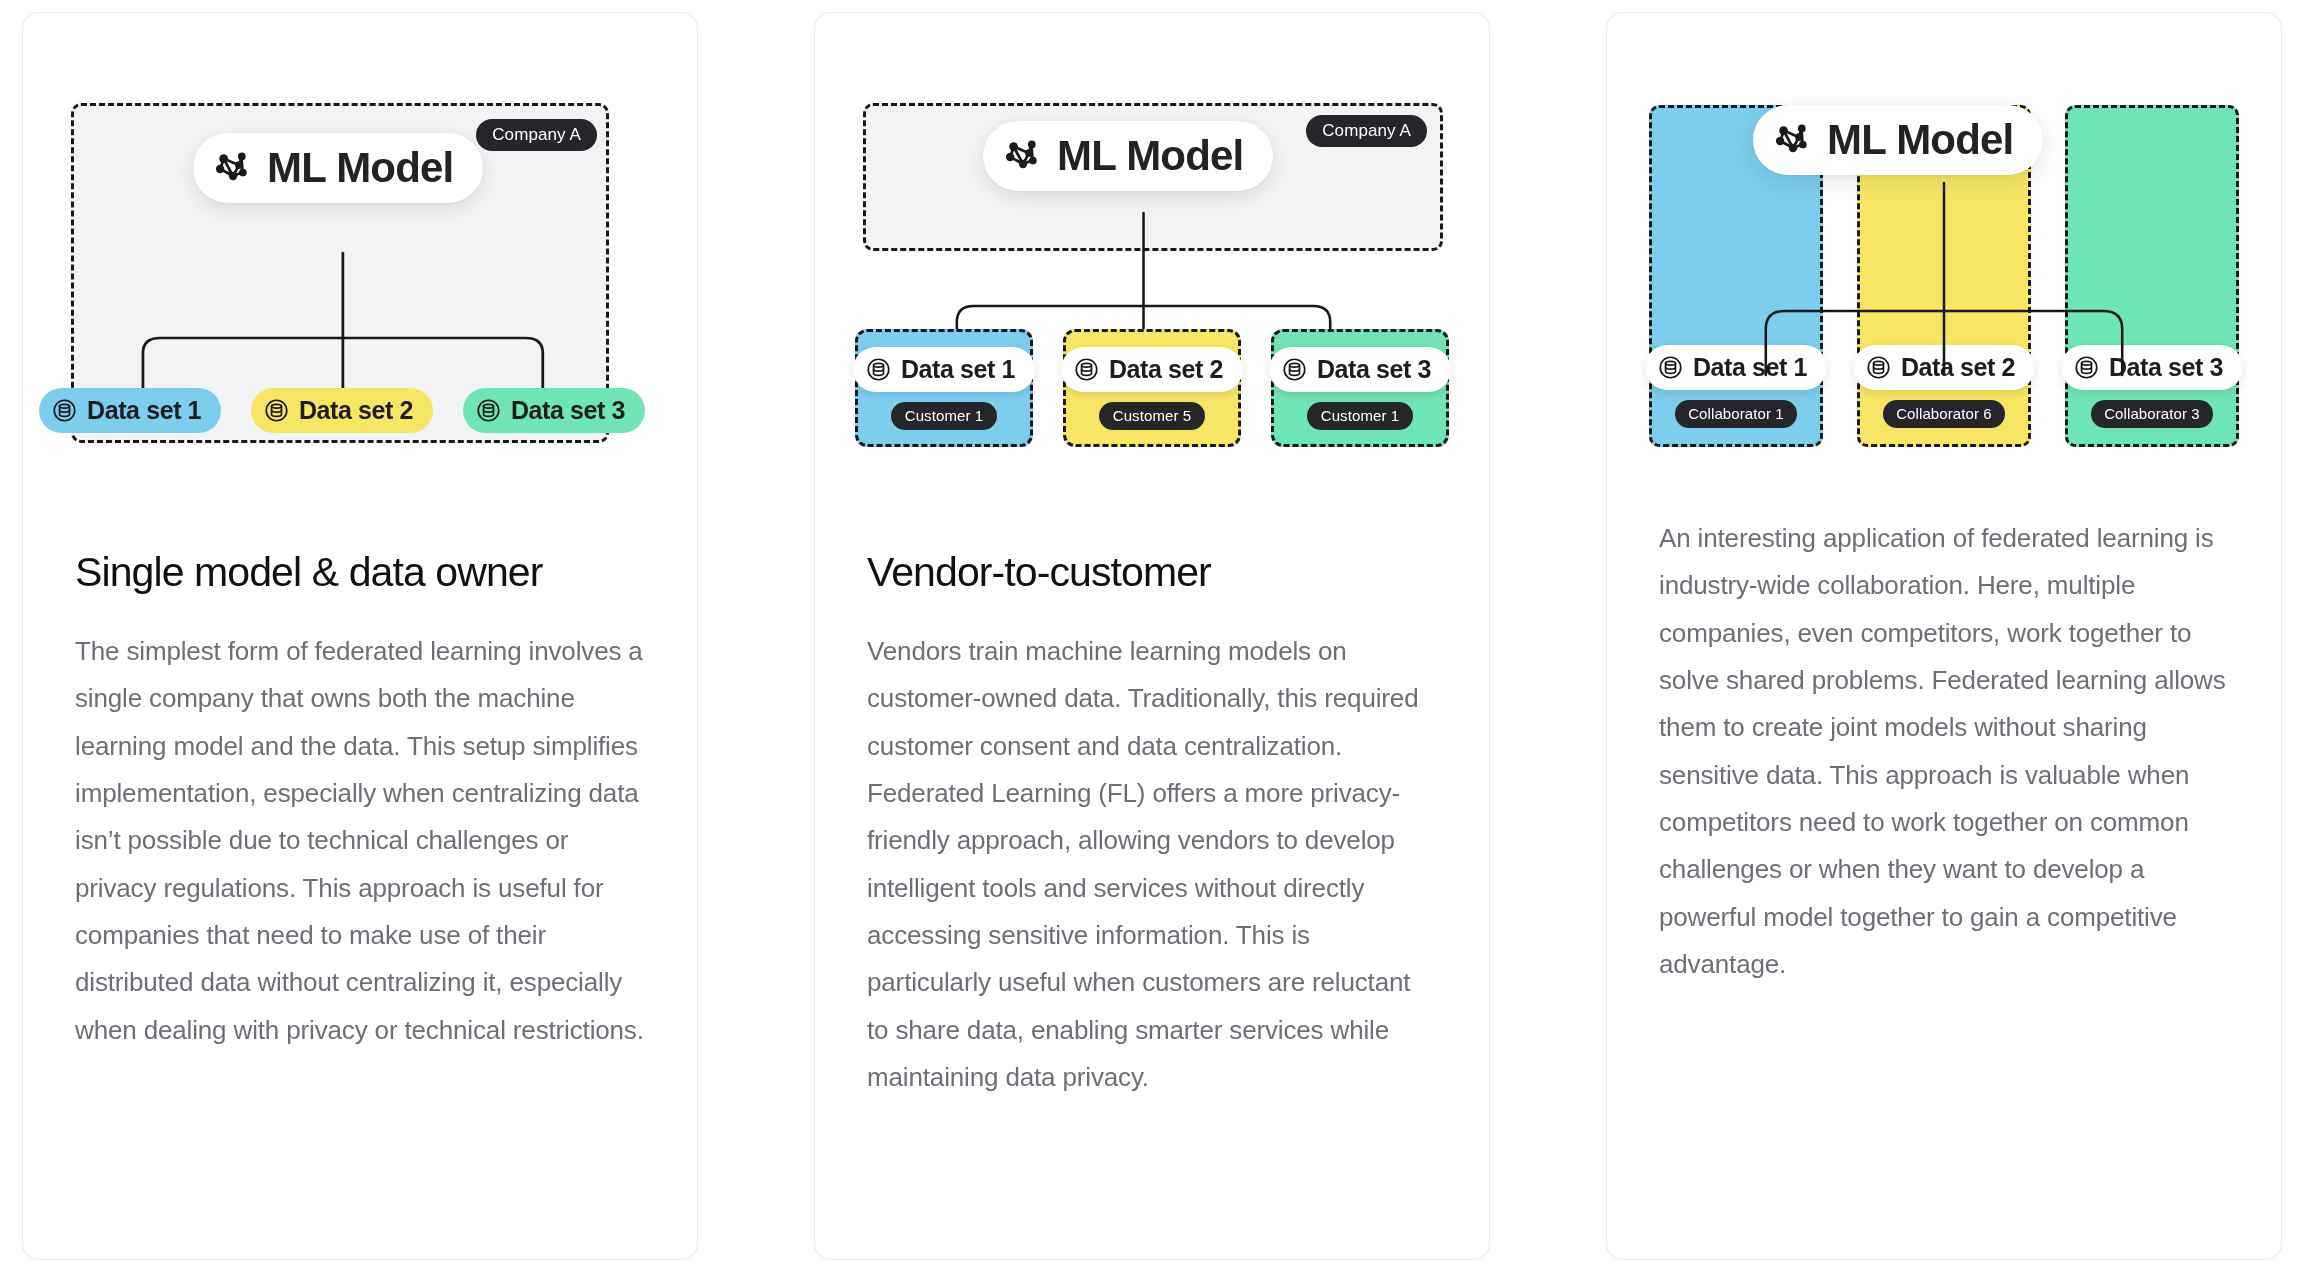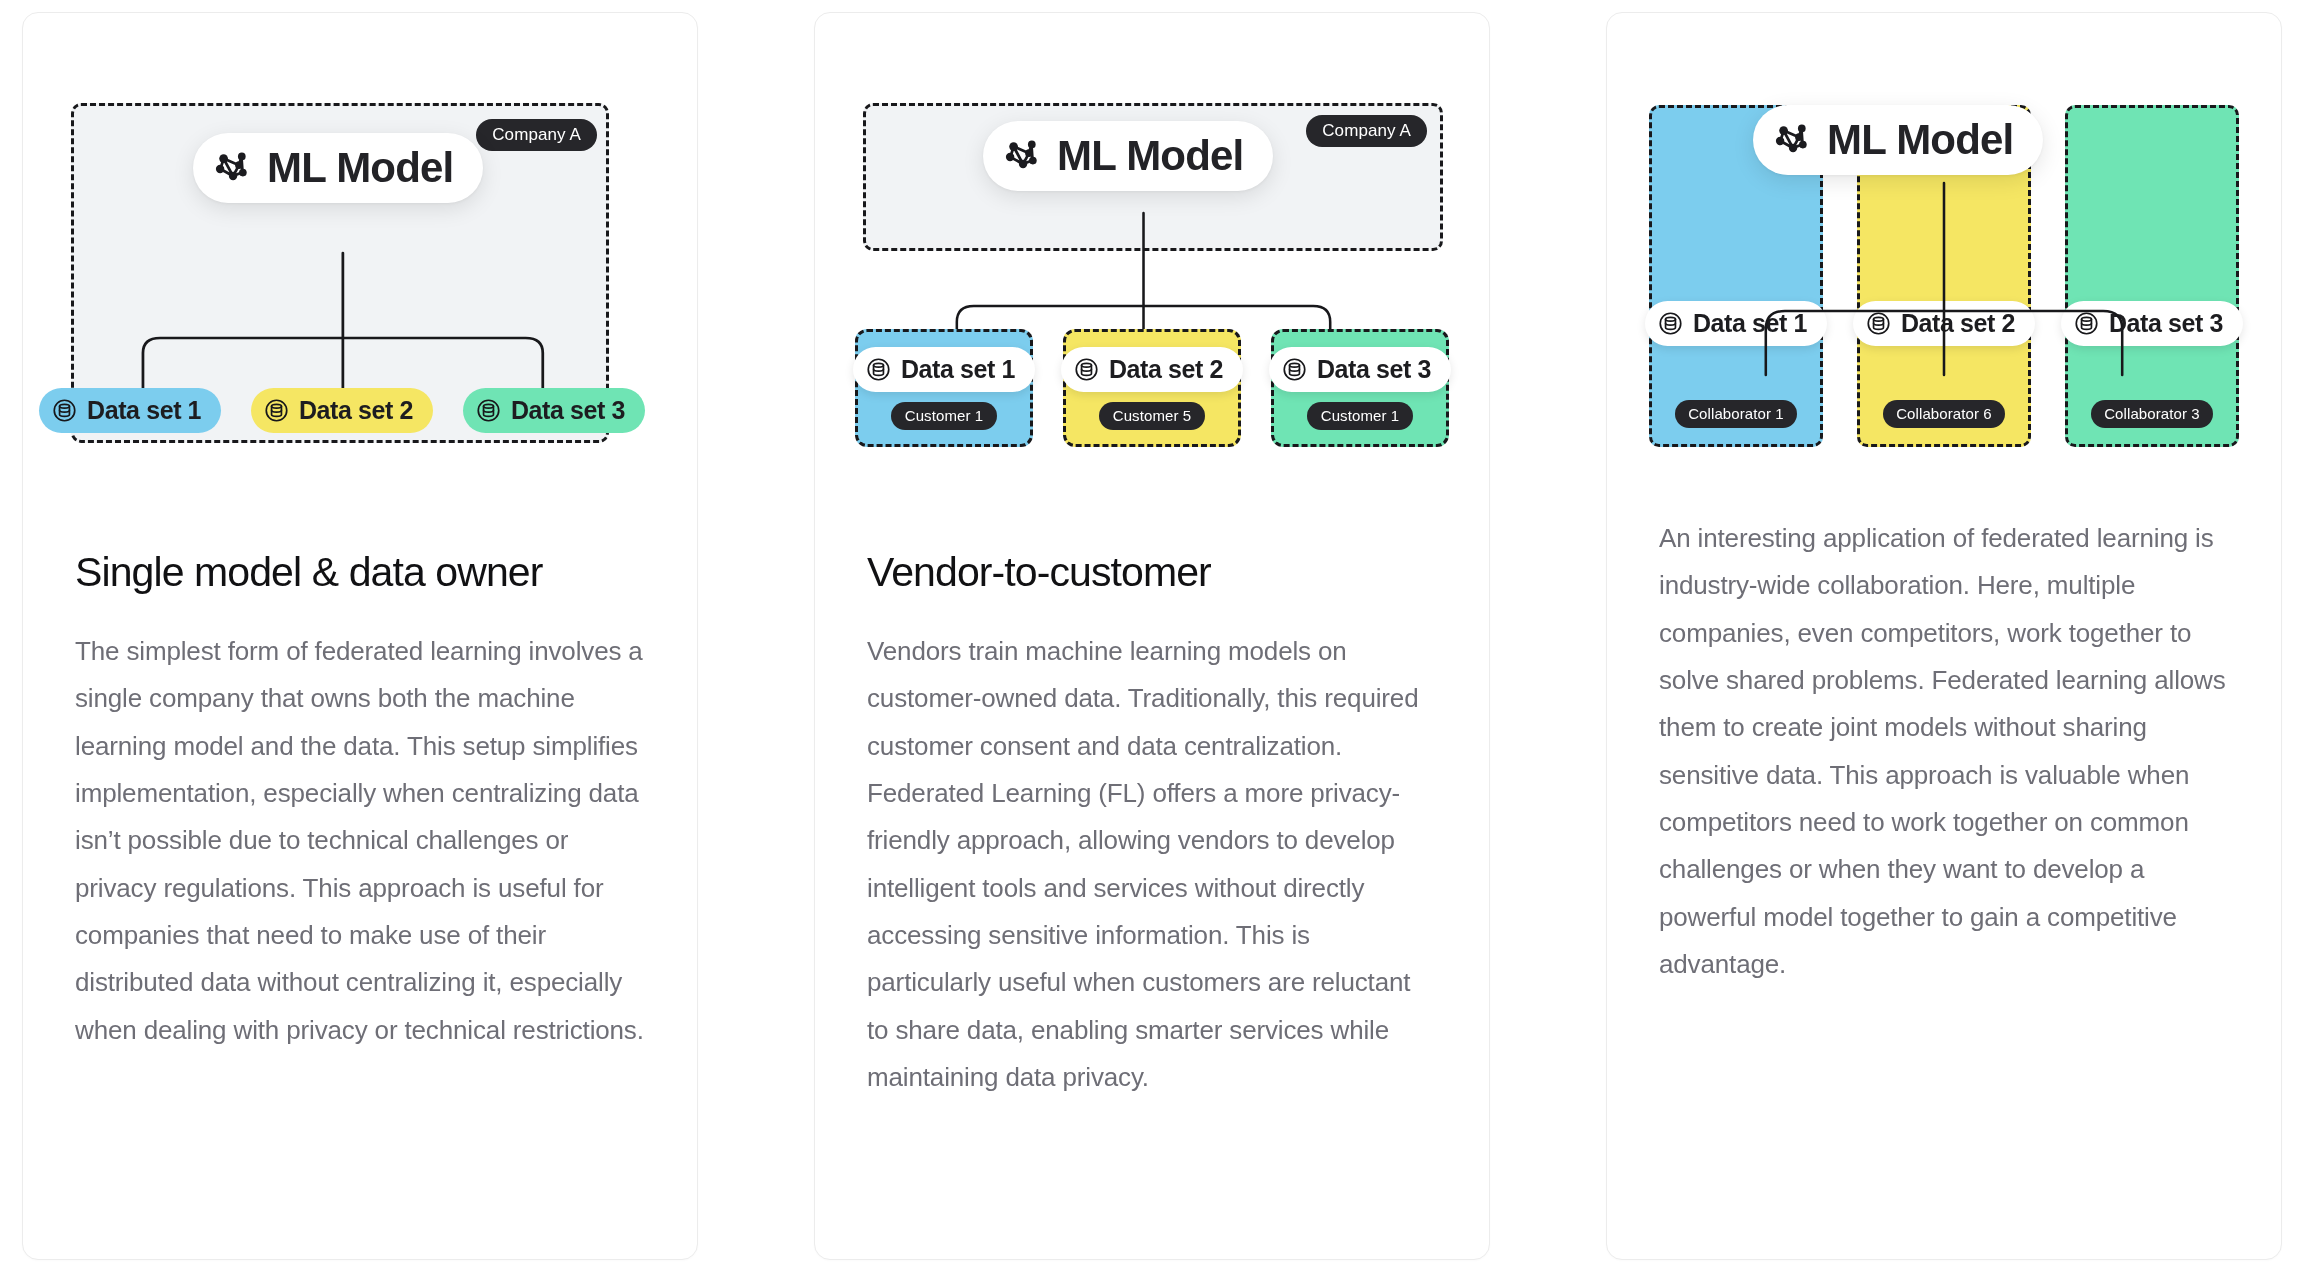--- a/index.html
+++ b/index.html
@@ -130,21 +130,21 @@
     z-index: 2;
   }
   .p3 .ds-col {
     width: 174px; height: 100%;
     border: 3px dashed #18181b; border-radius: 10px;
     display: flex; flex-direction: column;
     align-items: center; justify-content: flex-end;
     gap: 10px; padding-bottom: 16px;
   }
   .p3 .ds-col .ds-pill { background: #ffffff; box-shadow: 0 3px 10px rgba(0,0,0,0.10); }
-  .p3 .ds-col .badge { position: static; font-size: 15px; padding: 6px 13px 7px 13px; margin-top: 44px; }
+  .p3 .ds-col .badge { position: static; font-size: 15px; padding: 6px 13px 7px 13px; }
   .p3 .model-pill { left: 106px; top: 42px; }
 
   
   .body-text { padding: 0 52px; }
   .title {
     font-size: 41px;
     font-weight: 400;
     color: #111113;
     letter-spacing: -0.9px;
     margin: 66px 0 0 0;

